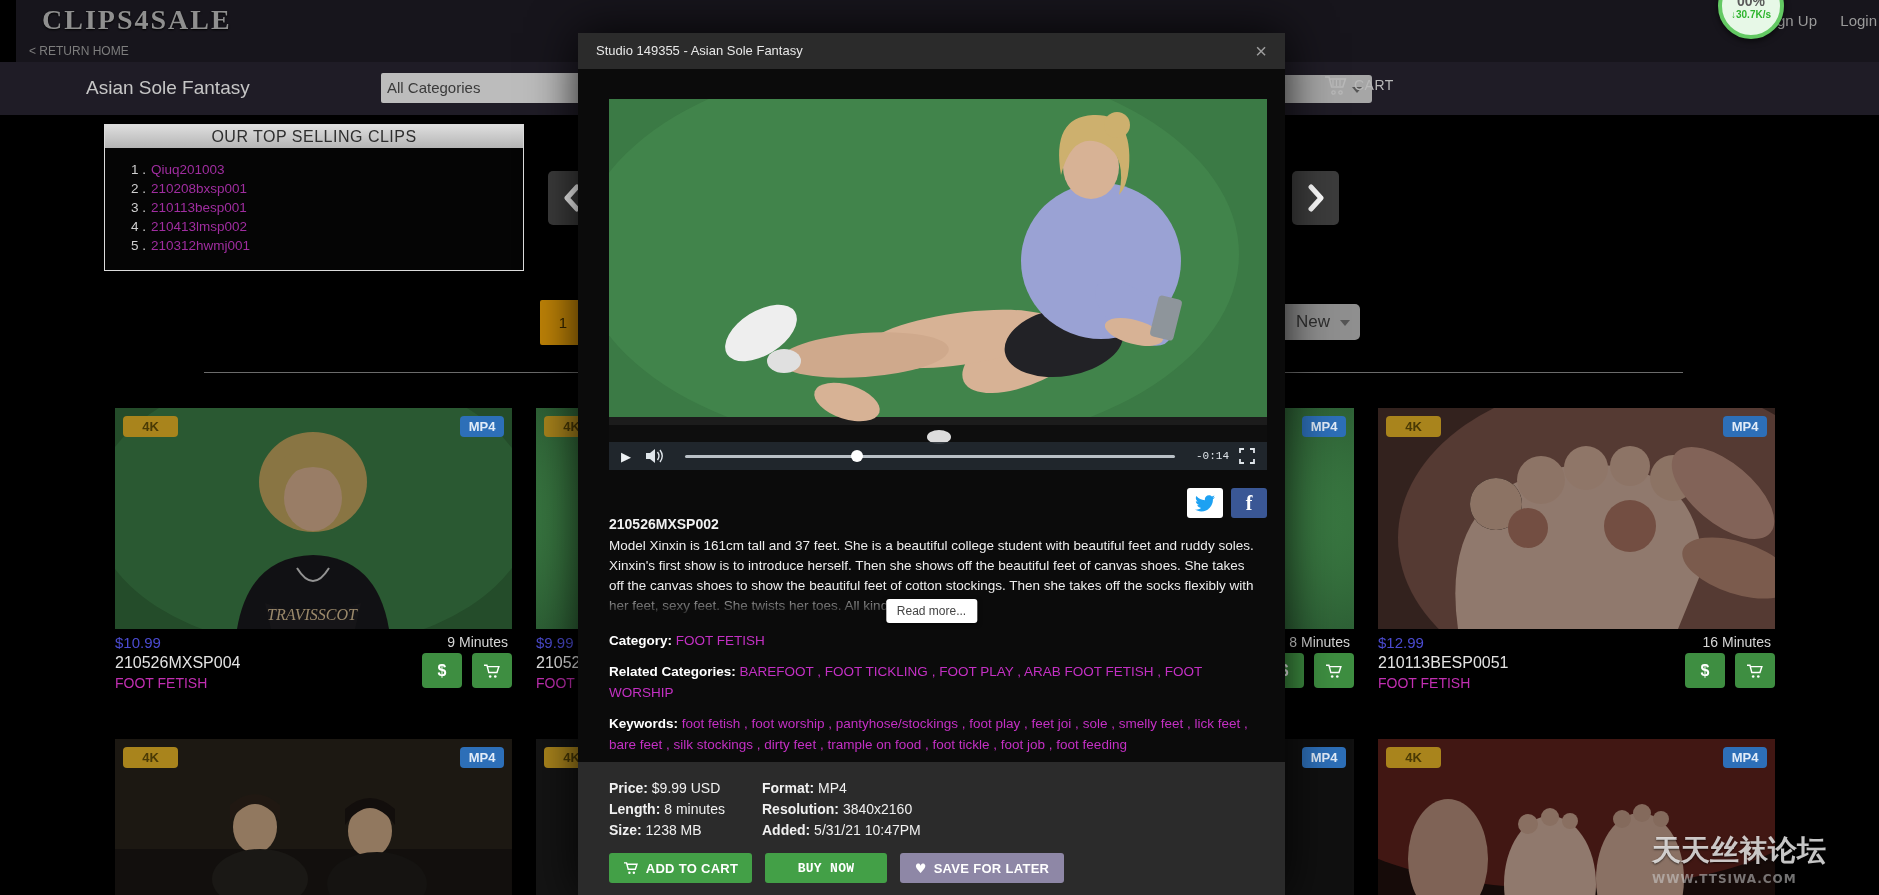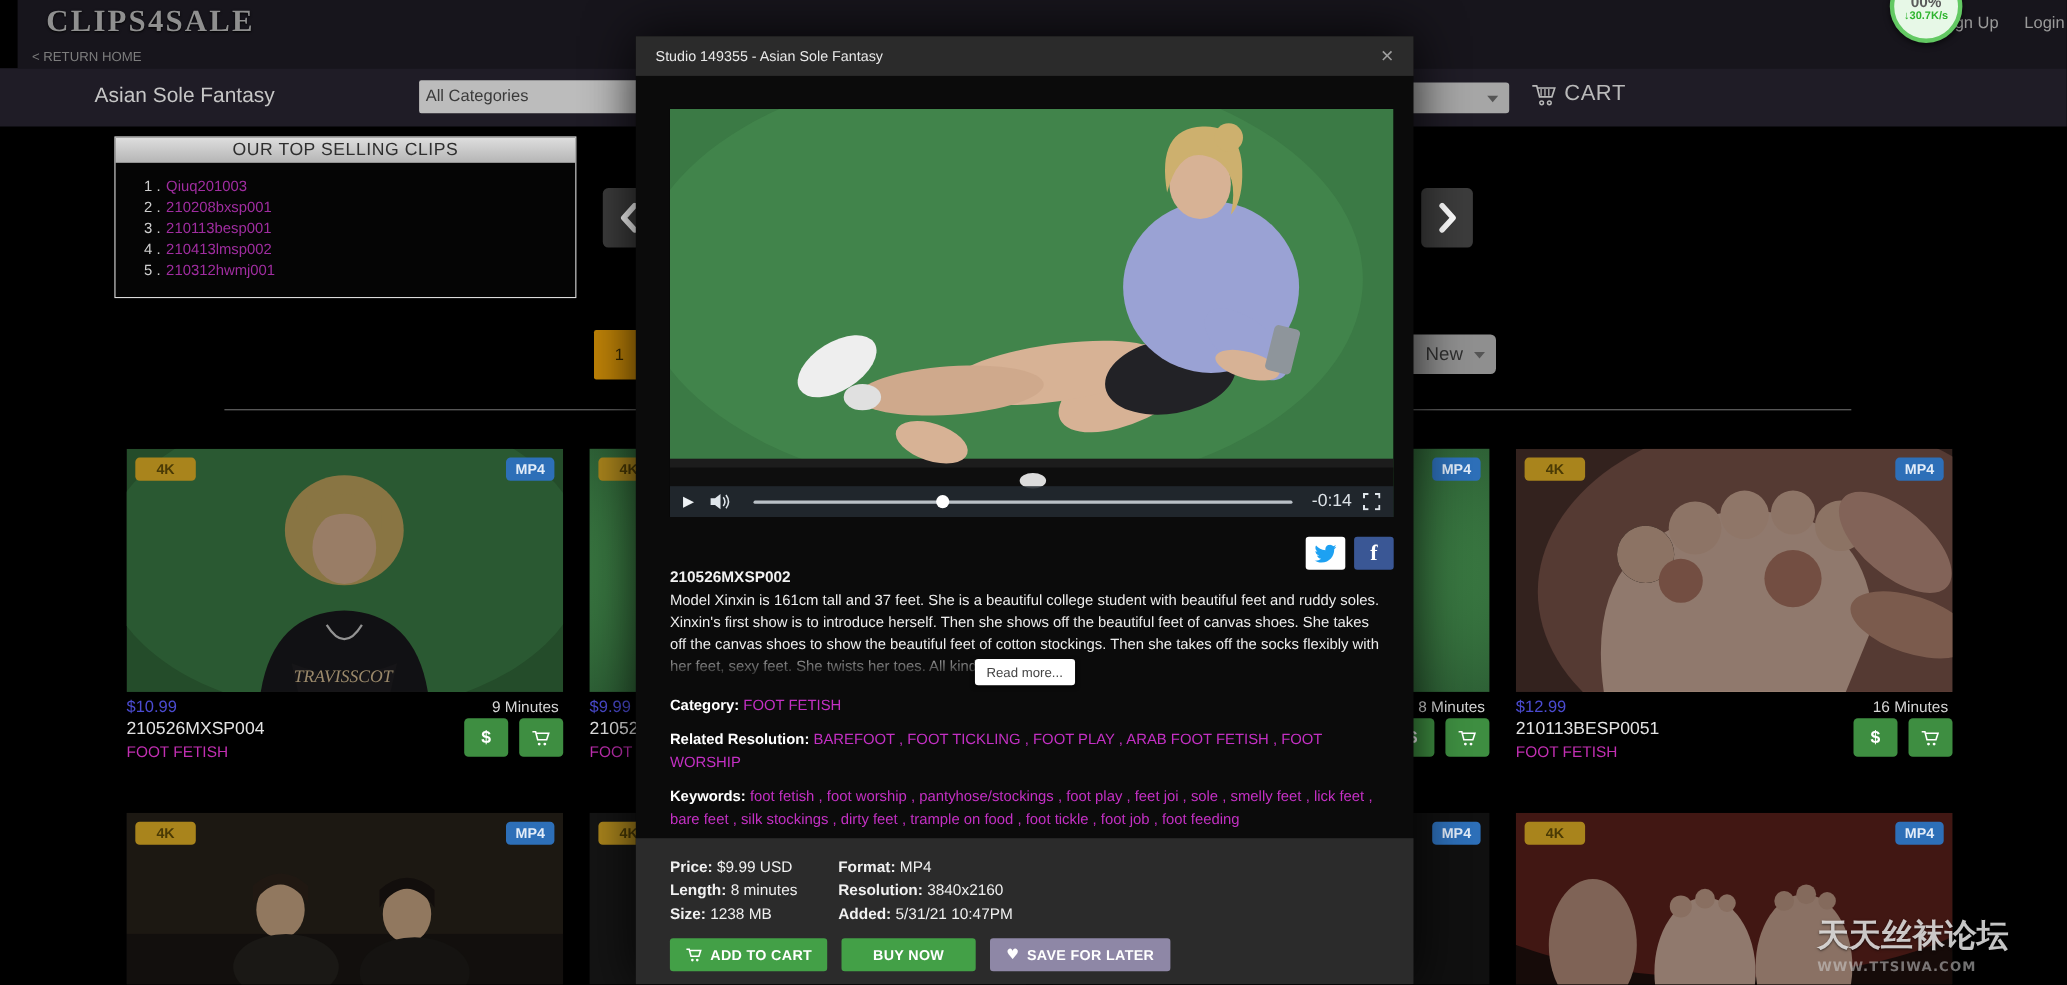--- a/index.html
+++ b/index.html
@@ -22,22 +22,22 @@
 
   
   .subheader{position:absolute;left:0;top:62px;width:1879px;height:53px;background:#1f1c26;}
   .store-name{position:absolute;left:86px;top:15px;font-size:19px;color:#c6c6c6;}
   .select{background:#bcbcbc;border-radius:2px;color:#3a3a3a;position:absolute;}
   .select .arrow{position:absolute;right:10px;top:50%;margin-top:-2px;width:0;height:0;
                  border-left:5px solid transparent;border-right:5px solid transparent;
                  border-top:6px solid #555;}
   .select-all{left:381px;top:11px;width:340px;height:30px;font-size:15px;line-height:30px;padding-left:6px;box-sizing:border-box;}
   .select-mini{left:1252px;top:13px;width:120px;height:28px;background:#a6a6a6;border-radius:3px;}
-  .cart{position:absolute;left:1392px;top:12px;display:flex;align-items:center;gap:6px;
-        color:#b9b9b9;font-size:20px;letter-spacing:.5px;}
+  .cart{position:absolute;left:1324px;top:12px;display:flex;align-items:center;gap:6px;
+        color:#b9b9b9;font-size:14px;letter-spacing:.5px;}
 
   
   .topselling{position:absolute;left:104px;top:124px;width:418px;background:#050505;border:1px solid #dcdcdc;}
   .ts-head{height:23px;line-height:23px;text-align:center;font-size:16px;letter-spacing:.5px;
            color:#2e2e2e;background:linear-gradient(#dedede,#b5b5b5);}
   .ts-list{list-style:none;margin:0;padding:13px 10px 14px 26px;}
   .ts-list li{font-size:13.5px;line-height:17px;margin-bottom:2px;}
   .ts-list .num{color:#cfcfcf;margin-right:5px;}
   .plink{color:#a02da0;}
   .plink.up{text-transform:uppercase;}
@@ -87,21 +87,21 @@
   .modal-close{float:right;font-size:20px;color:#9e9e9e;line-height:36px;}
   .video{position:relative;margin:30px 18px 0 31px;width:658px;height:371px;background:#000;overflow:hidden;}
   .video svg.scene{display:block;width:100%;height:100%;}
   .vbar{position:absolute;left:0;right:0;bottom:0;height:28px;background:rgba(35,42,49,.88);
         display:flex;align-items:center;padding:0 12px;box-sizing:border-box;}
   .vplay{color:#eef2f5;font-family:"DejaVu Sans",sans-serif;font-size:13px;width:24px;}
   .vvol{width:26px;display:flex;align-items:center;}
   .vtrack{flex:1;height:3px;background:#b9c0c6;margin:0 14px;position:relative;border-radius:2px;}
   .vthumb{position:absolute;left:35%;top:50%;width:12px;height:12px;margin:-6px 0 0 -6px;
           border-radius:50%;background:#fff;}
-  .vtime{font-size:16px;color:#dde3e8;width:40px;text-align:right;margin-right:10px;}
+  .vtime{font-size:11px;color:#dde3e8;width:40px;text-align:right;margin-right:10px;font-family:Liberation Mono, monospace;}
   .socials{position:absolute;right:18px;top:455px;display:flex;gap:8px;}
   .soc{width:36px;height:30px;border-radius:3px;display:flex;align-items:center;justify-content:center;}
   .soc.tw{background:#fff;}
   .soc.fb{background:#3a5795;color:#fff;font-family:"Liberation Serif",serif;font-weight:bold;font-size:20px;}
   .clip-title{margin:46px 31px 0;font-size:14px;font-weight:bold;color:#f2f2f2;}
   .desc{position:relative;margin:4px 31px 0;font-size:13.5px;line-height:20px;color:#ededed;
         max-height:80px;overflow:hidden;}
   .desc:after{content:"";position:absolute;left:0;right:0;bottom:0;height:26px;
         background:linear-gradient(rgba(11,11,11,0),rgba(11,11,11,.94));}
   .read-more{position:absolute;left:50%;top:566px;transform:translateX(-50%);background:#fff;
@@ -113,21 +113,21 @@
   .mlink{color:#c430c4;}
   .modal-bottom{position:absolute;left:0;right:0;top:729px;bottom:0;background:#2b2b2b;
         padding:16px 31px;box-sizing:border-box;color:#f0f0f0;font-size:14px;}
   .dgrid{display:flex;}
   .dcol{line-height:21px;} .dcol.c1{width:153px;}
   .dcol b{font-weight:bold;}
   .mbtns{display:flex;gap:13px;margin-top:12px;}
   .mbtn{height:30px;border-radius:3px;display:flex;align-items:center;justify-content:center;gap:7px;
         color:#fff;font-size:13px;font-weight:bold;letter-spacing:.3px;}
   .mbtn.addcart{width:143px;background:#43a047;}
-  .mbtn.buynow{width:122px;background:#43a047;}
+  .mbtn.buynow{width:122px;background:#43a047;font-family:Liberation Mono, monospace;}
   .mbtn.save{width:164px;background:#8e87a6;}
   .heart{font-family:"DejaVu Sans",sans-serif;font-size:13px;}
 </style>
 </head>
 <body>
 
 <div id="page">
 
   <div class="topbar">
     <div class="logo">CLIPS4SALE</div>
@@ -427,21 +427,21 @@
     <div class="clip-title">210526MXSP002</div>
     <div class="desc">Model Xinxin is 161cm tall and 37 feet. She is a beautiful college student with beautiful feet and ruddy soles. Xinxin's first show is to introduce herself. Then she shows off the beautiful feet of canvas shoes. She takes off the canvas shoes to show the beautiful feet of cotton stockings. Then she takes off the socks flexibly with her feet, sexy feet. She twists her toes. All kinds of</div>
     <div class="read-more">Read more...</div>
 
     <div class="meta-lines">
       <div class="block">
         <b>Category:</b>
         <a class="mlink plink up" style="color:#c430c4;">FOOT FETISH</a>
       </div>
       <div class="block">
-        <b>Related Resolution:</b>
+        <b>Related Categories:</b>
         <span><a class="mlink plink up" style="color:#c430c4;">BAREFOOT</a><span class="sep"> , </span><a class="mlink plink up" style="color:#c430c4;">FOOT TICKLING</a><span class="sep"> , </span><a class="mlink plink up" style="color:#c430c4;">FOOT PLAY</a><span class="sep"> , </span><a class="mlink plink up" style="color:#c430c4;">ARAB FOOT FETISH</a><span class="sep"> , </span><a class="mlink plink up" style="color:#c430c4;">FOOT WORSHIP</a></span>
       </div>
       <div>
         <b>Keywords:</b>
         <span><a class="mlink plink" style="color:#c430c4;">foot fetish</a><span class="sep"> , </span><a class="mlink plink" style="color:#c430c4;">foot worship</a><span class="sep"> , </span><a class="mlink plink" style="color:#c430c4;">pantyhose/stockings</a><span class="sep"> , </span><a class="mlink plink" style="color:#c430c4;">foot play</a><span class="sep"> , </span><a class="mlink plink" style="color:#c430c4;">feet joi</a><span class="sep"> , </span><a class="mlink plink" style="color:#c430c4;">sole</a><span class="sep"> , </span><a class="mlink plink" style="color:#c430c4;">smelly feet</a><span class="sep"> , </span><a class="mlink plink" style="color:#c430c4;">lick feet</a><span class="sep"> , </span><a class="mlink plink" style="color:#c430c4;">bare feet</a><span class="sep"> , </span><a class="mlink plink" style="color:#c430c4;">silk stockings</a><span class="sep"> , </span><a class="mlink plink" style="color:#c430c4;">dirty feet</a><span class="sep"> , </span><a class="mlink plink" style="color:#c430c4;">trample on food</a><span class="sep"> , </span><a class="mlink plink" style="color:#c430c4;">foot tickle</a><span class="sep"> , </span><a class="mlink plink" style="color:#c430c4;">foot job</a><span class="sep"> , </span><a class="mlink plink" style="color:#c430c4;">foot feeding</a></span>
       </div>
     </div>
 
     <div class="modal-bottom">
       <div class="dgrid">

